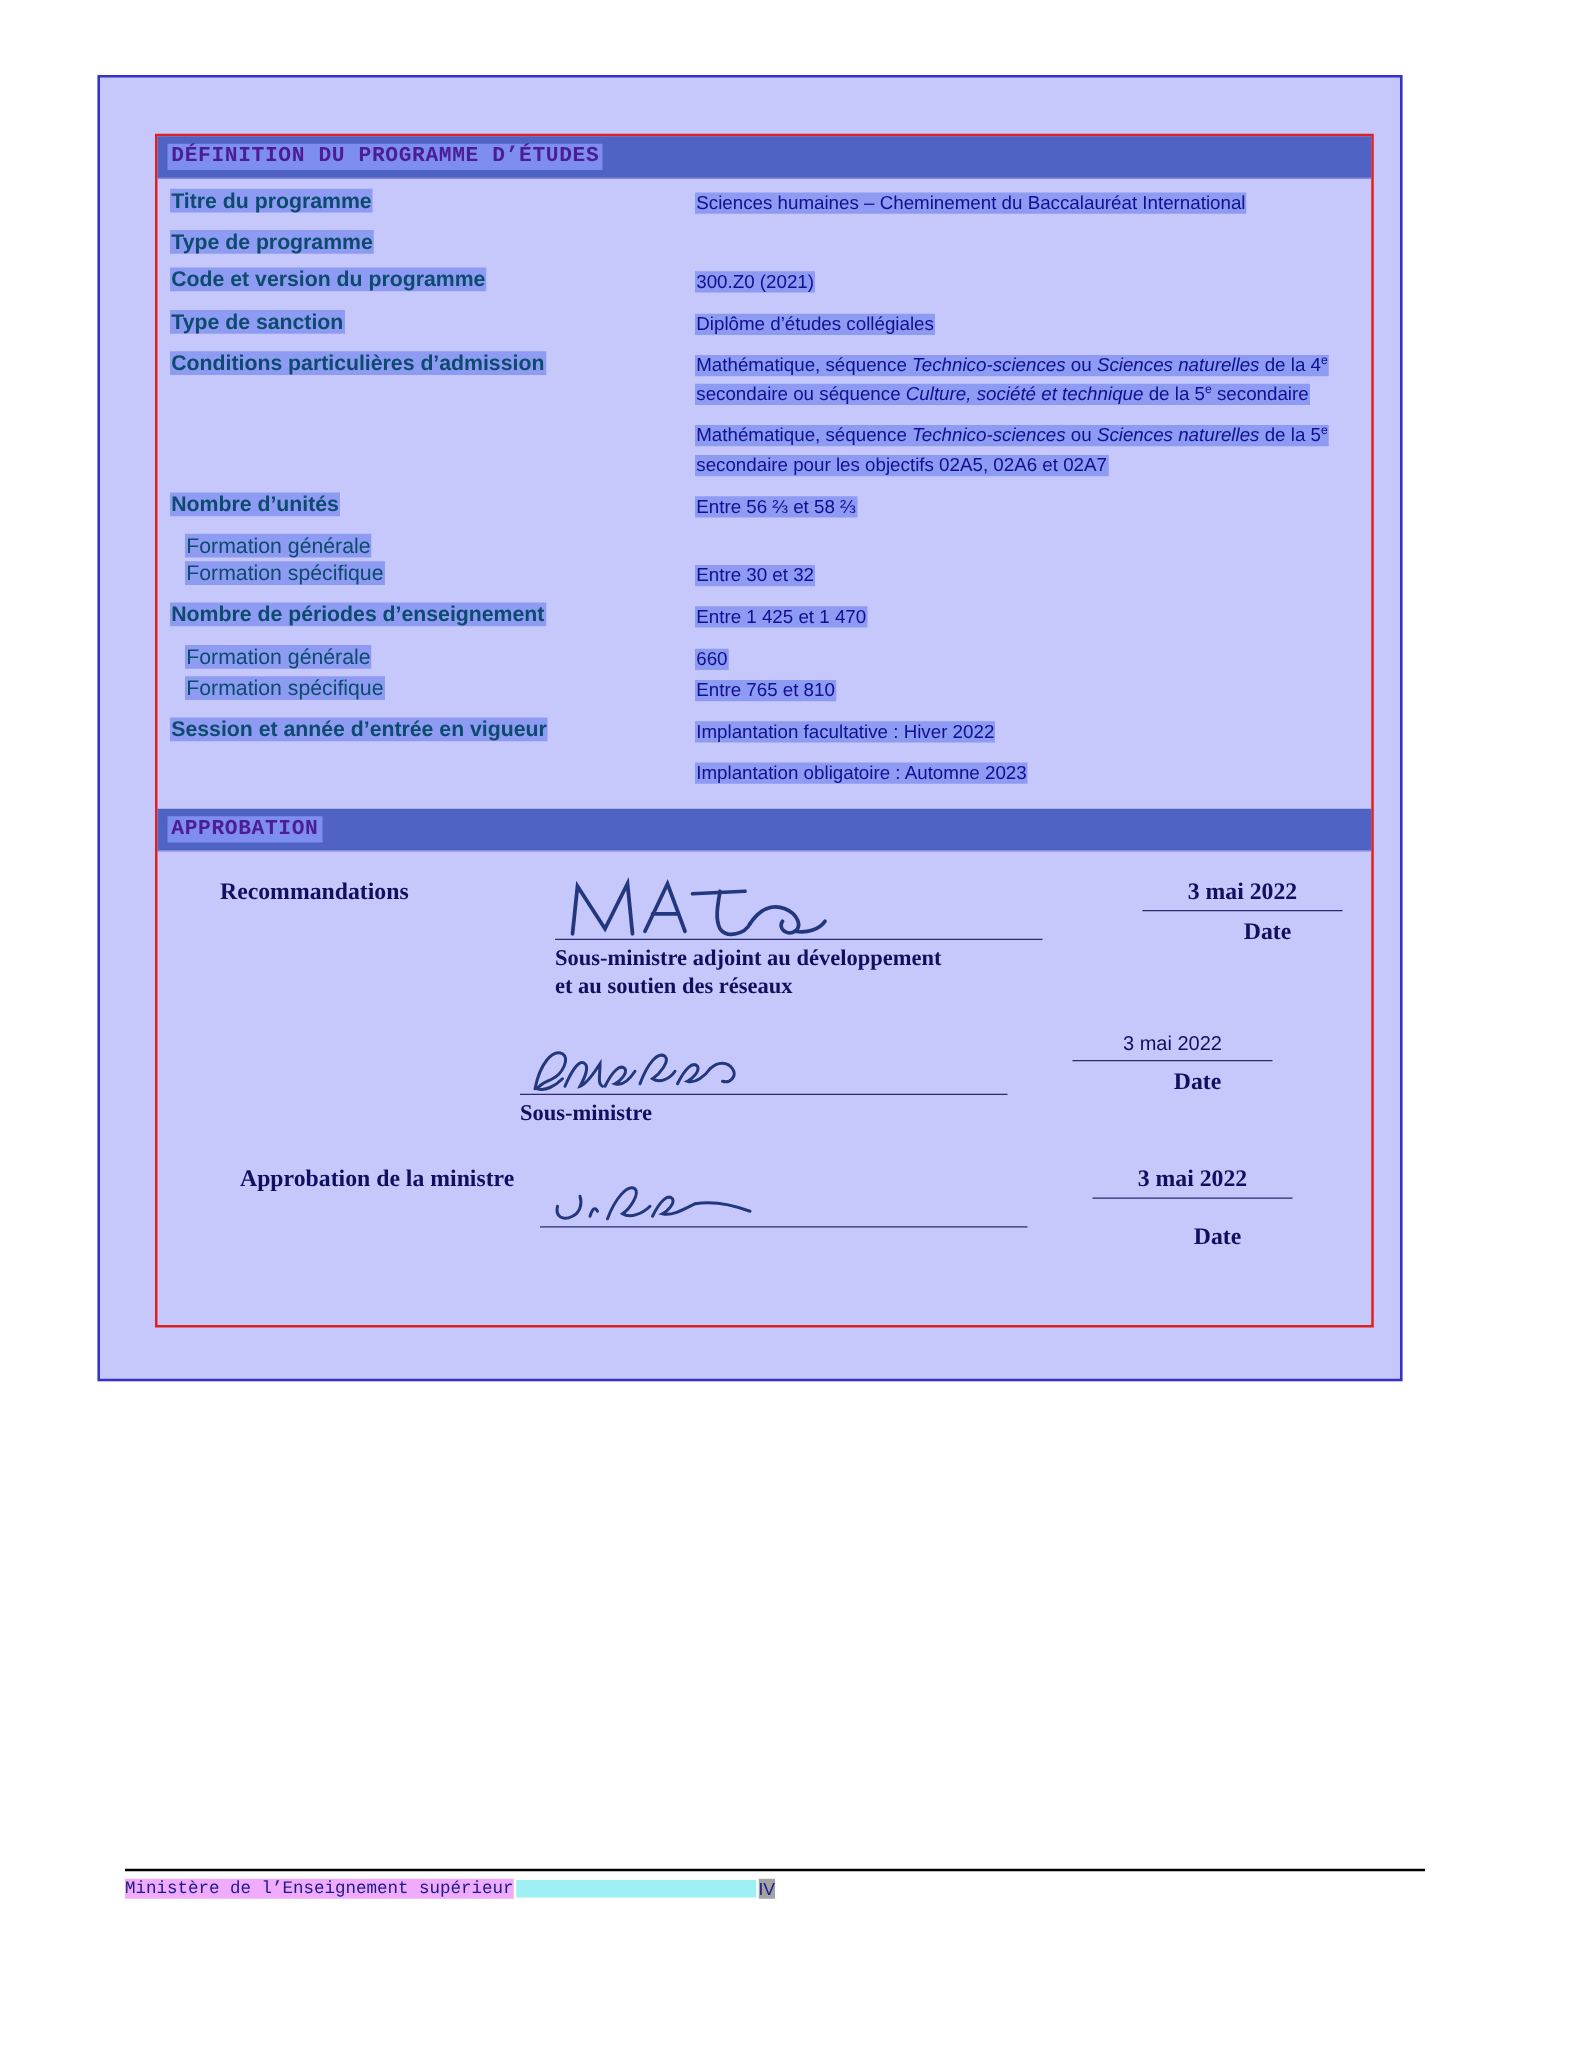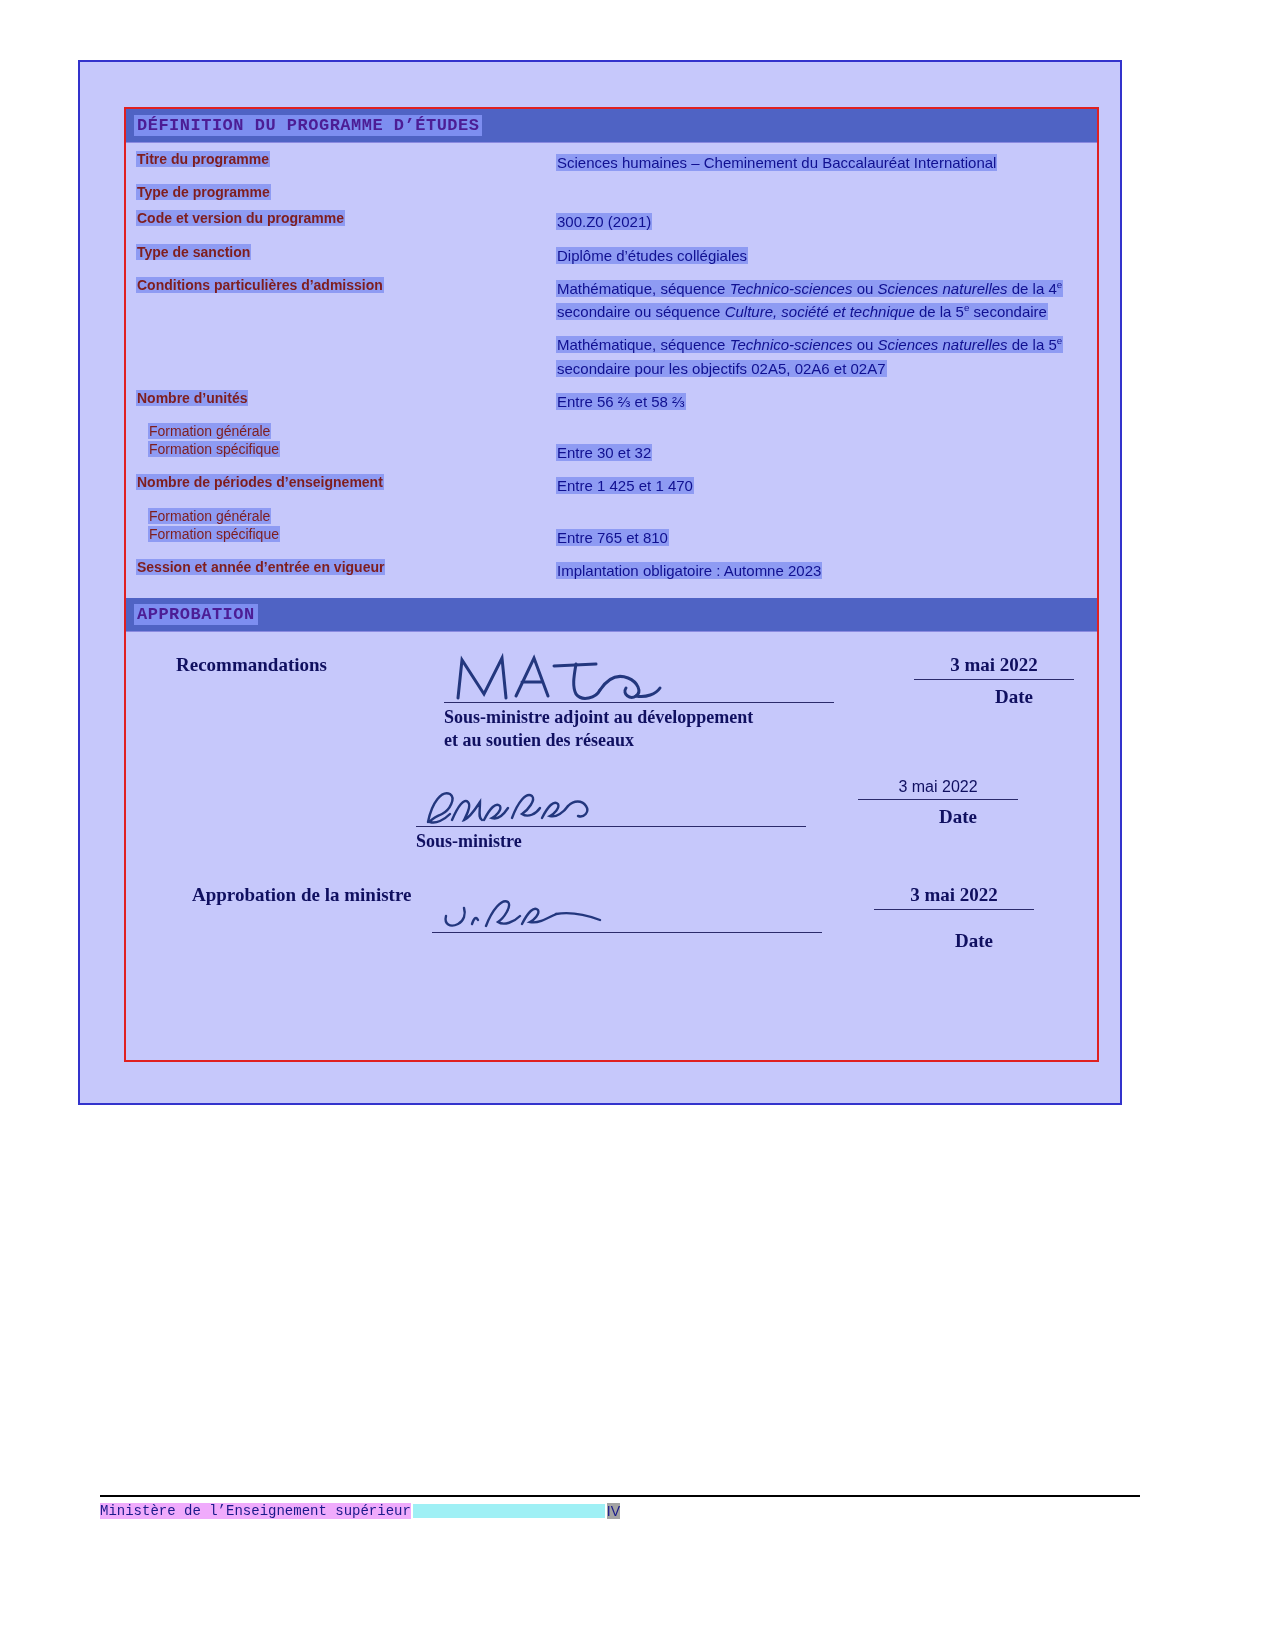--- a/index.html
+++ b/index.html
@@ -68,22 +68,22 @@
     align-items: flex-start;
     margin-bottom: 10px;
   }
   .def-row.tight { margin-bottom: 2px; }
   .def-label {
     width: 430px;
     padding-left: 10px;
     box-sizing: border-box;
     font-family: "Liberation Sans", sans-serif;
     font-weight: bold;
-    font-size: 14px;
-    color: #7f1d1d;
+    font-size: 17px;
+    color: #0c4a6e;
   }
   .def-label span, .def-value span {
     background: #8e9bf3;
     padding: 0 1px;
     box-decoration-break: clone;
     -webkit-box-decoration-break: clone;
   }
   .def-label.sub {
     padding-left: 22px;
     font-weight: normal;
@@ -297,36 +297,40 @@
         </div>
         <div class="def-value">
           <p><span>Entre 1 425 et 1 470</span></p>
         </div>
       </div>
 
       <div class="def-row tight">
         <div class="def-label sub">
           <span>Formation générale</span>
         </div>
+        <div class="def-value">
+          <p><span>660</span></p>
+        </div>
       </div>
 
       <div class="def-row">
         <div class="def-label sub">
           <span>Formation spécifique</span>
         </div>
         <div class="def-value">
           <p><span>Entre 765 et 810</span></p>
         </div>
       </div>
 
       <div class="def-row">
         <div class="def-label">
           <span>Session et année d’entrée en vigueur</span>
         </div>
         <div class="def-value">
+          <p><span>Implantation facultative : Hiver 2022</span></p>
           <p><span>Implantation obligatoire : Automne 2023</span></p>
         </div>
       </div>
 
     </div>
 
     <div class="section-bar">
       <span class="section-title">APPROBATION</span>
     </div>
 

